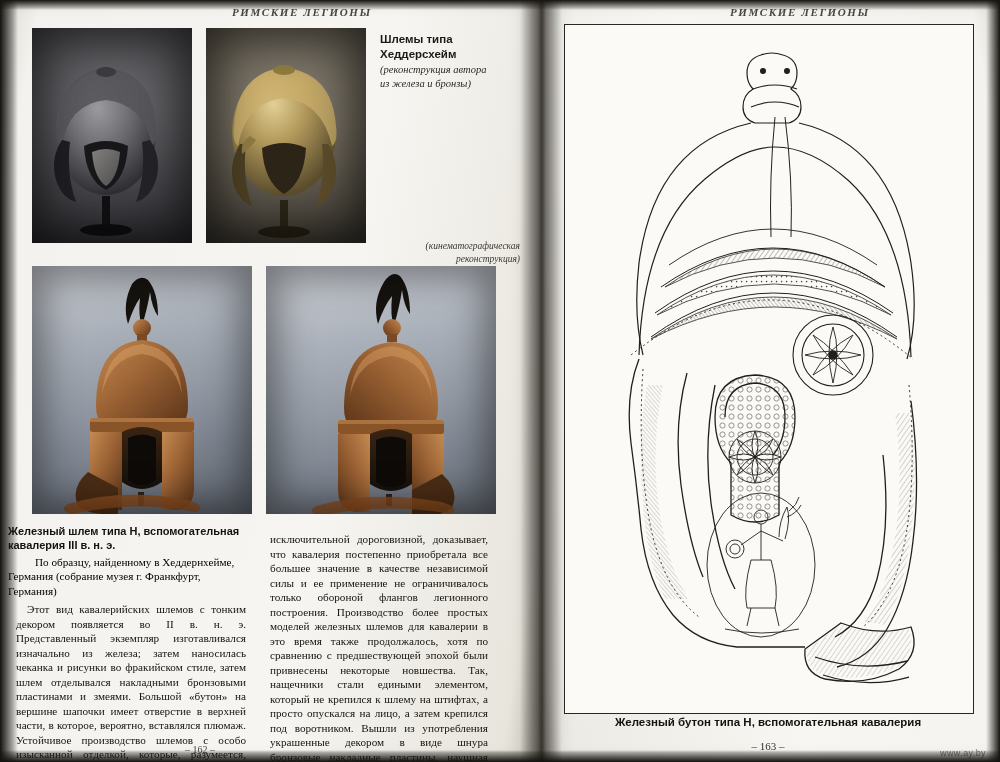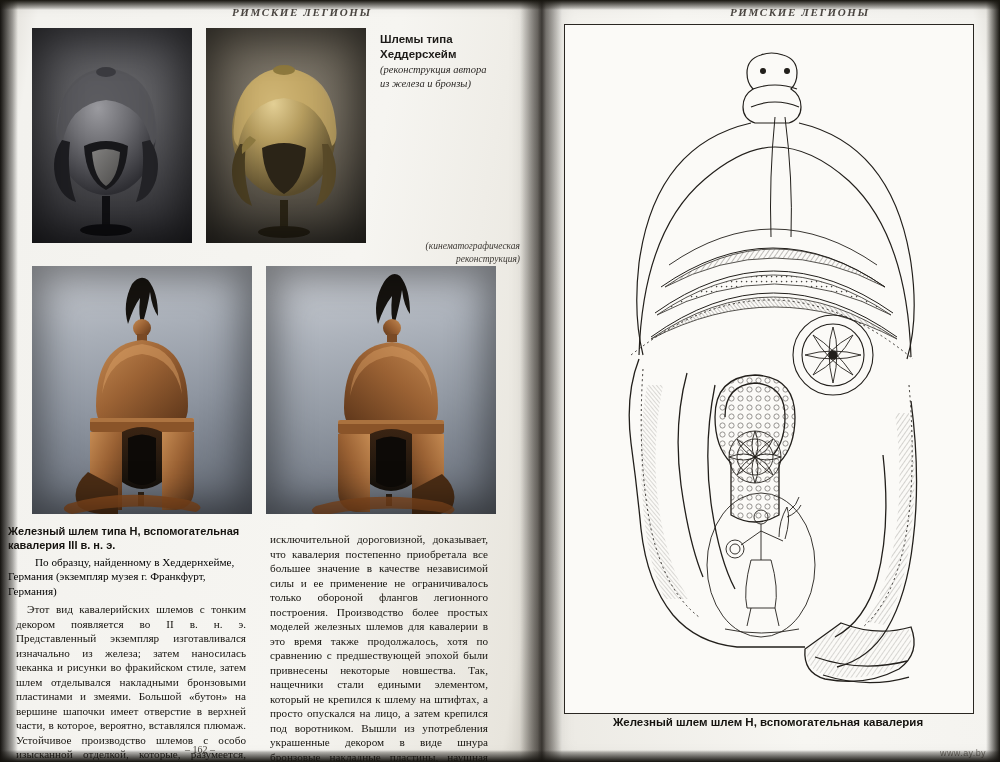--- a/index.html
+++ b/index.html
@@ -279,21 +279,21 @@
           <path d="M50 240 q58 -16 126 -4 q20 6 8 12 q-62 -12 -130 2 q-14 -4 -4 -10z" fill="#8d4d1f" opacity=".8"></path>
         </svg>
         <div class="vig"></div>
       </div>
 
       <div class="capbox" style="left:8px;top:524px;width:246px;">
         <div class="cap-bold-head" style="white-space:pre-line;">Железный шлем типа Н, вспомогательная
 кавалерия III в. н. э.</div>
         <div style="font-size:11.2px;line-height:1.3;text-indent:11px;margin-left:16px;">По образцу, найденному в Хеддернхейме,</div>
         <div style="font-size:11.2px;line-height:1.3;">
-          <span>Германия </span><span class="i">(экземпляр музея г. Франкфурт,</span>
+          <span>Германия </span><span class="i">(собрание музея г. Франкфурт,</span>
         </div>
         <div class="i" style="font-size:11.2px;line-height:1.3;">Германия)</div>
       </div>
 
       <div class="col" id="col-left" style="top:594px;">
         <p>Этот вид кавалерийских шлемов с тонким декором появляется во II в. н. э. Представленный экземпляр изготавливался изначально из железа; затем наносилась чеканка и рисунки во фракийском стиле, затем шлем отделывался накладными бронзовыми пластинами и змеями. Большой «бутон» на вершине шапочки имеет отверстие в верхней части, в которое, вероятно, вставлялся плюмаж. Устойчивое производство шлемов с особо изысканной отделкой, которые, разумеется, отличались</p>
       </div>
 
       <div class="col" id="col-right">
         <p class="noind">исключительной дороговизной, доказывает, что кавалерия постепенно приобретала все большее значение в качестве независимой силы и ее применение не ограничивалось только обороной флангов легионного построения. Производство более простых моделей железных шлемов для кавалерии в это время также продолжалось, хотя по сравнению с предшествующей эпохой были привнесены некоторые новшества. Так, нащечники стали едиными элементом, который не крепился к шлему на штифтах, а просто опускался на лицо, а затем крепился под воротником. Вышли из употребления украшенные декором в виде шнура бронзовые накладные пластины, наушная защита была также удалена.</p>
@@ -420,21 +420,22 @@
             <path d="M66 330 q142 -112 282 4" stroke-dasharray="2 3"></path>
           </g>
 
           <g opacity=".55">
             <path d="M98 360 q-14 70 -2 136 q10 52 28 78 l-24 0 q-18 -38 -22 -94 q-6 -64 4 -120z" fill="url(#hatch2)" stroke="none"></path>
             <path d="M330 388 q10 72 -2 136 q-10 52 -30 72 l22 4 q20 -36 26 -92 q8 -66 -2 -120z" fill="url(#hatch)" stroke="none"></path>
           </g>
         </svg>
       </div>
 
-      <div class="eng-caption">Железный шлем шлем Н, вспомогательная кавалерия</div>
+      <div class="eng-caption">Железный бутон типа Н, вспомогательная кавалерия</div>
+      <div class="folio" id="folio-right">– 163 –</div>
       <div class="watermark">www.ay.by</div>
     </div>
   </div>
 
   <div class="gutter"></div>
   <div class="edge-left"></div>
   <div class="edge-right"></div>
   <div class="edge-top"></div>
   <div class="edge-bottom"></div>
 </div>

